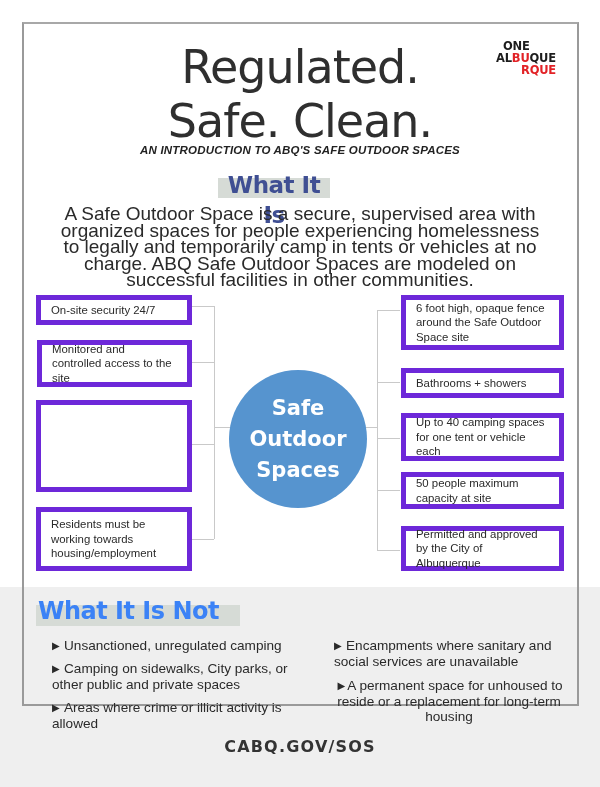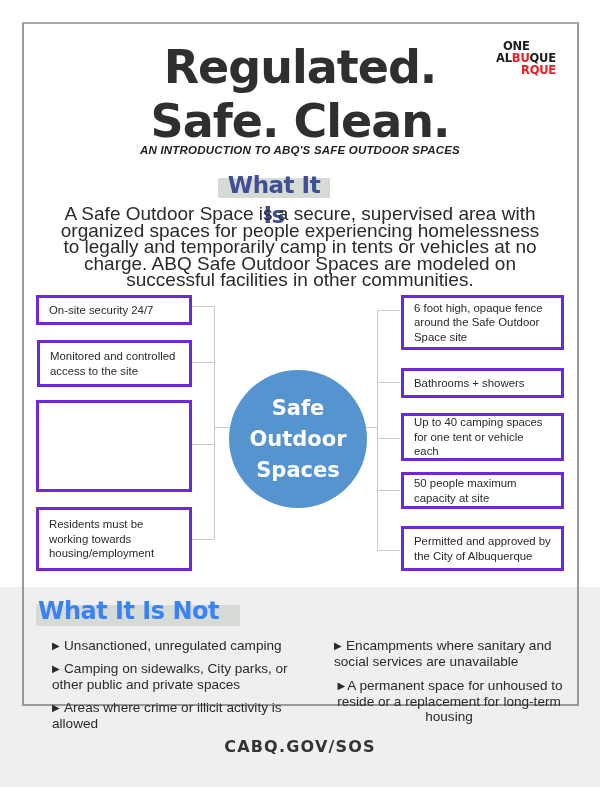--- a/index.html
+++ b/index.html
@@ -8,33 +8,33 @@
 
   .bottom-band { position: absolute; left: 0; top: 587px; width: 600px; height: 200px; background: #efefef; }
   .frame { position: absolute; left: 22px; top: 22px; width: 557px; height: 684px; border: 2px solid #9a9a9a; border-top-color: #a8a8a8; }
 
   .logo { position: absolute; left: 496px; top: 40px; width: 70px; font-family: "DejaVu Sans", sans-serif; font-weight: bold; font-size: 11.5px; line-height: 12px; letter-spacing: -0.2px; }
   .logo .l1 { padding-left: 7px; color: #1d1d1d; }
   .logo .l2 { color: #1d1d1d; }
   .logo .l2 .red { color: #e22226; }
   .logo .l3 { padding-left: 25px; color: #e22226; }
 
-  .title { position: absolute; left: 0; width: 600px; text-align: center; font-family: "DejaVu Sans", sans-serif; font-weight: bold; font-size: 46px; letter-spacing: -1px; color: #2f2f2f; line-height: 50px; }
+  .title { position: absolute; left: 0; width: 600px; text-align: center; font-family: "DejaVu Sans", sans-serif; font-weight: normal; font-size: 46px; letter-spacing: -1px; color: #2f2f2f; line-height: 50px; }
   .title.t1 { top: 42px; }
   .title.t2 { top: 96px; }
 
   .subtitle { position: absolute; left: 0; width: 600px; top: 144px; text-align: center; font-family: "Liberation Sans", sans-serif; font-weight: bold; font-style: italic; font-size: 11.5px; color: #222; letter-spacing: 0.2px; }
 
   .h-what { position: absolute; left: 218px; top: 170px; width: 112px; height: 30px; }
   .h-what .hl { position: absolute; left: 0; top: 8px; width: 112px; height: 20px; background: #d6dbd6; }
   .h-what .txt { position: absolute; left: 0; top: 0; width: 112px; text-align: center; font-family: "DejaVu Sans", sans-serif; font-weight: bold; font-size: 23px; color: #3f4f93; letter-spacing: -0.5px; line-height: 30px; }
 
   .intro { position: absolute; left: 55px; top: 206px; width: 490px; text-align: center; font-size: 19px; line-height: 16.5px; color: #2a2a2a; }
 
-  .box { position: absolute; border: 3px solid #6d28d9; background: #fff; font-size: 11.4px; line-height: 14.5px; color: #2a2a2a; padding: 0 10px; display: flex; flex-direction: column; justify-content: center; }
+  .box { position: absolute; border: 5px solid #6d28d9; background: #fff; font-size: 11.4px; line-height: 14.5px; color: #2a2a2a; padding: 0 10px; display: flex; flex-direction: column; justify-content: center; }
   .box .note { font-style: italic; font-size: 9.4px; line-height: 11.5px; margin-top: 5px; color: #333; }
 
   .line { position: absolute; background: #c9c9c9; }
 
   .hub { position: absolute; left: 229px; top: 370px; width: 138px; height: 138px; border-radius: 50%; background: #5694cf; display: flex; align-items: center; justify-content: center; text-align: center; color: #fff; font-family: "DejaVu Sans", sans-serif; font-weight: bold; font-size: 21px; line-height: 31px; }
 
   .h-not { position: absolute; left: 36px; top: 594px; width: 204px; height: 34px; }
   .h-not .hl { position: absolute; left: 0; top: 11px; width: 204px; height: 21px; background: #d6dbd6; }
   .h-not .txt { position: absolute; left: 2px; top: 0; font-family: "DejaVu Sans", sans-serif; font-weight: bold; font-size: 24px; color: #3b82f6; letter-spacing: -0.5px; line-height: 34px; white-space: nowrap; }
 

